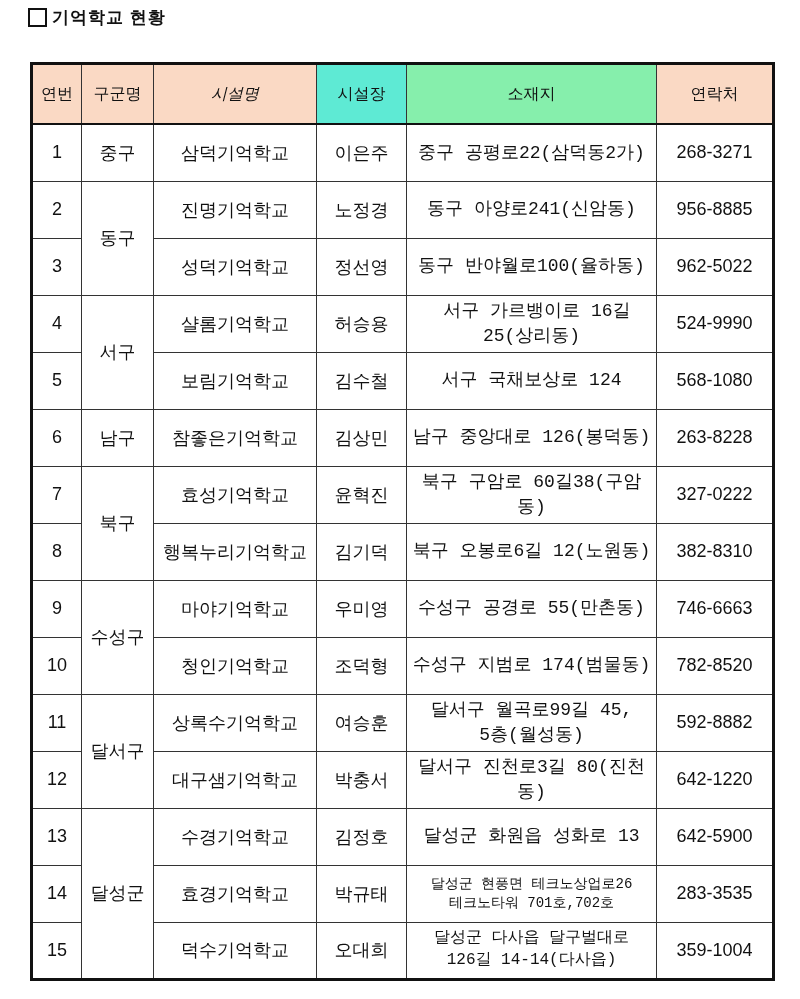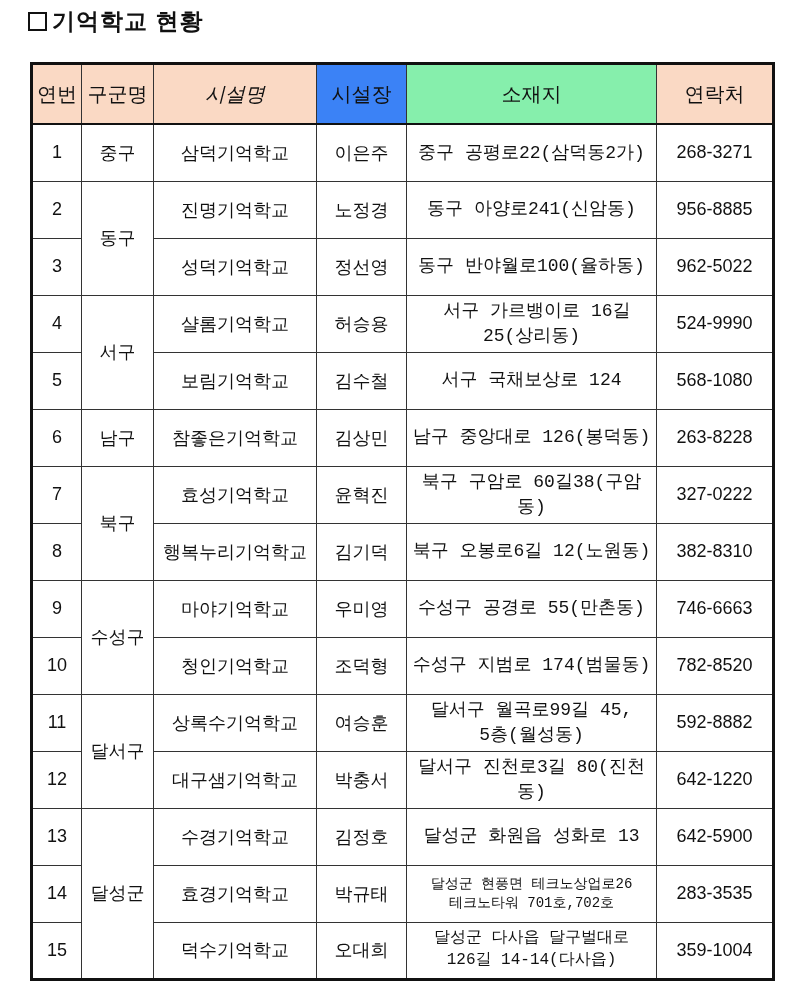--- a/index.html
+++ b/index.html
@@ -14,21 +14,21 @@
     height: 999px;
     background: #ffffff;
     overflow: hidden;
   }
   .doc-title {
     position: absolute;
     left: 28px;
     top: 6px;
     display: flex;
     align-items: center;
-    font-size: 23px;
+    font-size: 17px;
     font-weight: bold;
     letter-spacing: 1px;
     color: #111111;
   }
   .square-bullet {
     display: inline-block;
     width: 19px;
     height: 19px;
     border: 2px solid #111111;
     margin-right: 5px;
@@ -47,21 +47,21 @@
   table.facilities td {
     border: 1.5px solid #333333;
     text-align: center;
     vertical-align: middle;
     padding: 0 3px;
     overflow: hidden;
   }
   table.facilities thead th {
     background: #FAD9C4;
     font-weight: normal;
-    font-size: 20px;
+    font-size: 16px;
     height: 58px;
     border-bottom: 2.5px solid #111111;
   }
   table.facilities tbody tr { height: 57px; }
   table.facilities tbody td { font-size: 18px; }
   td.col-address {
     text-align: left;
     padding: 2px 8px;
     font-size: 16.5px;
     line-height: 1.35;
@@ -88,21 +88,21 @@
         <col style="width: 163px;">
         <col style="width: 90px;">
         <col style="width: 250px;">
         <col style="width: 117px;">
       </colgroup>
     <thead>
       <tr>
           <th class="col-no" style="background: rgb(250, 217, 196);">연번</th>
           <th class="col-district" style="background: rgb(250, 217, 196);">구군명</th>
           <th class="col-facility" style="background: rgb(250, 217, 196); font-style: italic;">시설명</th>
-          <th class="col-head" style="background: #3b82f6;">시설장</th>
+          <th class="col-head" style="background: #5eead4;">시설장</th>
           <th class="col-address" style="background: #86efac; margin-left: 48px;">소재지</th>
           <th class="col-phone" style="background: rgb(250, 217, 196);">연락처</th>
         </tr>
     </thead>
     <tbody>
         <tr>
           <td class="col-no">1</td>
           <td class="col-district" rowspan="1">중구</td>
           <td class="col-facility">삼덕기억학교</td>
           <td class="col-head">이은주</td>

